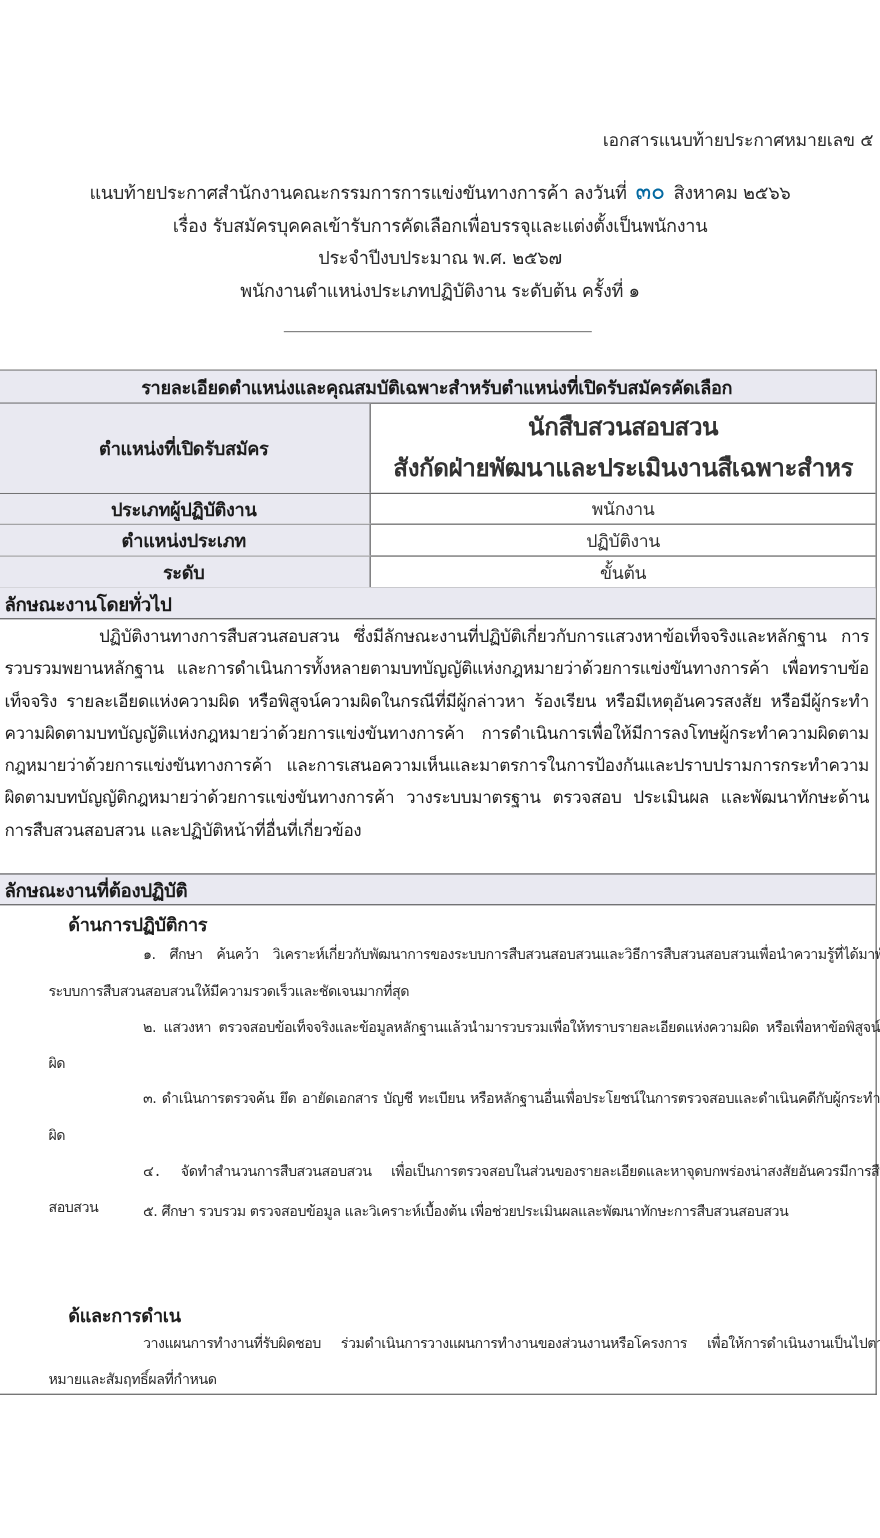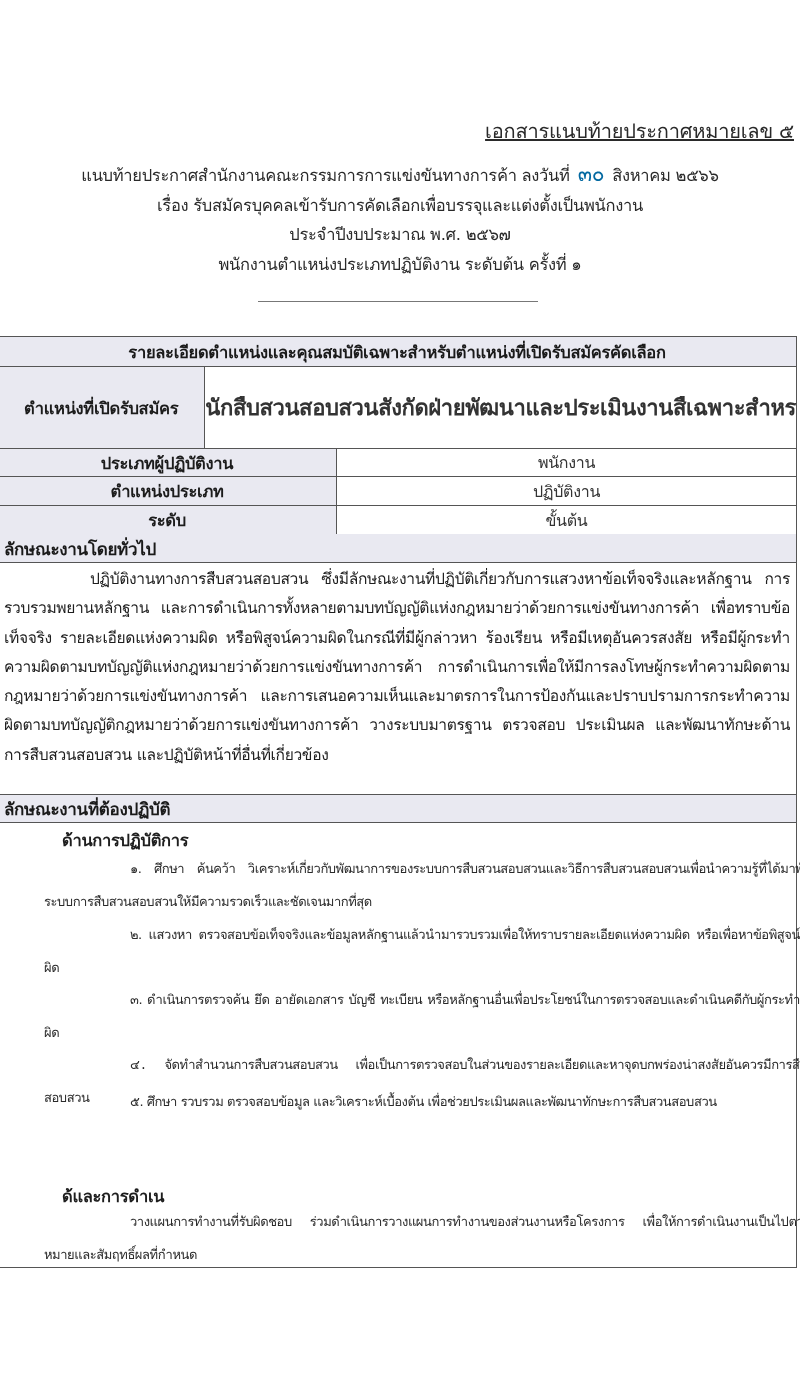--- a/index.html
+++ b/index.html
@@ -1,38 +1,38 @@
 <!DOCTYPE html>
 <html><head>
 <meta charset="utf-8">
 <style>
   html, body { margin:0; padding:0; }
   body {
     width:800px; height:1398px; background:#ffffff; position:relative; overflow:hidden;
     font-family:"DejaVu Sans", "Liberation Sans", sans-serif; color:#1a1a1a;
   }
   .doc-ref {
-    position:absolute; top:115px; right:6px; font-size:20px; text-decoration:underline;
+    position:absolute; top:115px; right:6px; font-size:16px; 
     color:#2a2a2a; letter-spacing:-0.2px;
   }
   .head-lines { position:absolute; top:160px; left:0; width:800px; text-align:center; }
   .head-line { font-size:16.5px; line-height:29.5px; color:#2a2a2a; white-space:nowrap; letter-spacing:-0.3px; }
   .head-line .date-num { color:#0369a1; font-size:21px; margin:0 8px; }
   .rule { position:absolute; top:301px; left:258px; width:280px; height:0; border-top:1.5px solid #777; }
 
   .tbl {
     position:absolute; top:336px; left:-2px; width:799px; height:932px;
     border:1.5px solid #555; border-left:none; box-sizing:border-box;
   }
   .row { position:absolute; left:0; width:100%; box-sizing:border-box; border-bottom:1.5px solid #555; display:flex; }
   .shade { background:#e9e9f1; }
   .cell-l { width:339px; box-sizing:border-box; border-right:1.5px solid #555; display:flex; align-items:center; justify-content:center; background:#e9e9f1; font-size:16.5px; font-weight:bold; color:#1c1c1c; letter-spacing:-0.3px; }
   .cell-r { flex:1; display:flex; align-items:center; justify-content:center; font-size:16px; color:#333; letter-spacing:-0.3px; }
   .cell-full { flex:1; display:flex; align-items:center; justify-content:center; font-size:16.5px; font-weight:bold; letter-spacing:-0.3px; }
-  .title-box { display:flex; flex-direction:row; align-items:center; }
+  .title-box { display:flex; flex-direction:column; align-items:center; }
   .title-main { font-size:22px; font-weight:bold; line-height:38px; letter-spacing:-0.4px; white-space:nowrap; }
   .sec-head { position:absolute; left:0; width:100%; box-sizing:border-box; background:#e9e9f1; border-bottom:1.5px solid #555; border-top:1.5px solid #555; font-size:17px; font-weight:bold; padding-left:6px; display:flex; align-items:center; letter-spacing:-0.3px; }
   .para { position:absolute; left:6px; width:786px; font-size:15.6px; line-height:29.3px; color:#1e1e1e; text-align:justify; text-align-last:left; letter-spacing:-0.35px; word-spacing:0.5px; }
   .indent { text-indent:86px; }
   .sub { position:absolute; left:64px; font-size:16.5px; font-weight:bold; color:#1e1e1e; letter-spacing:-0.3px; }
   .item { position:absolute; left:6px; width:786px; font-size:13px; line-height:33px; color:#2a2a2a; text-indent:86px; text-align:justify; text-align-last:left; letter-spacing:-0.45px;margin-left:40px; }
 </style>
 </head>
 <body>
 

